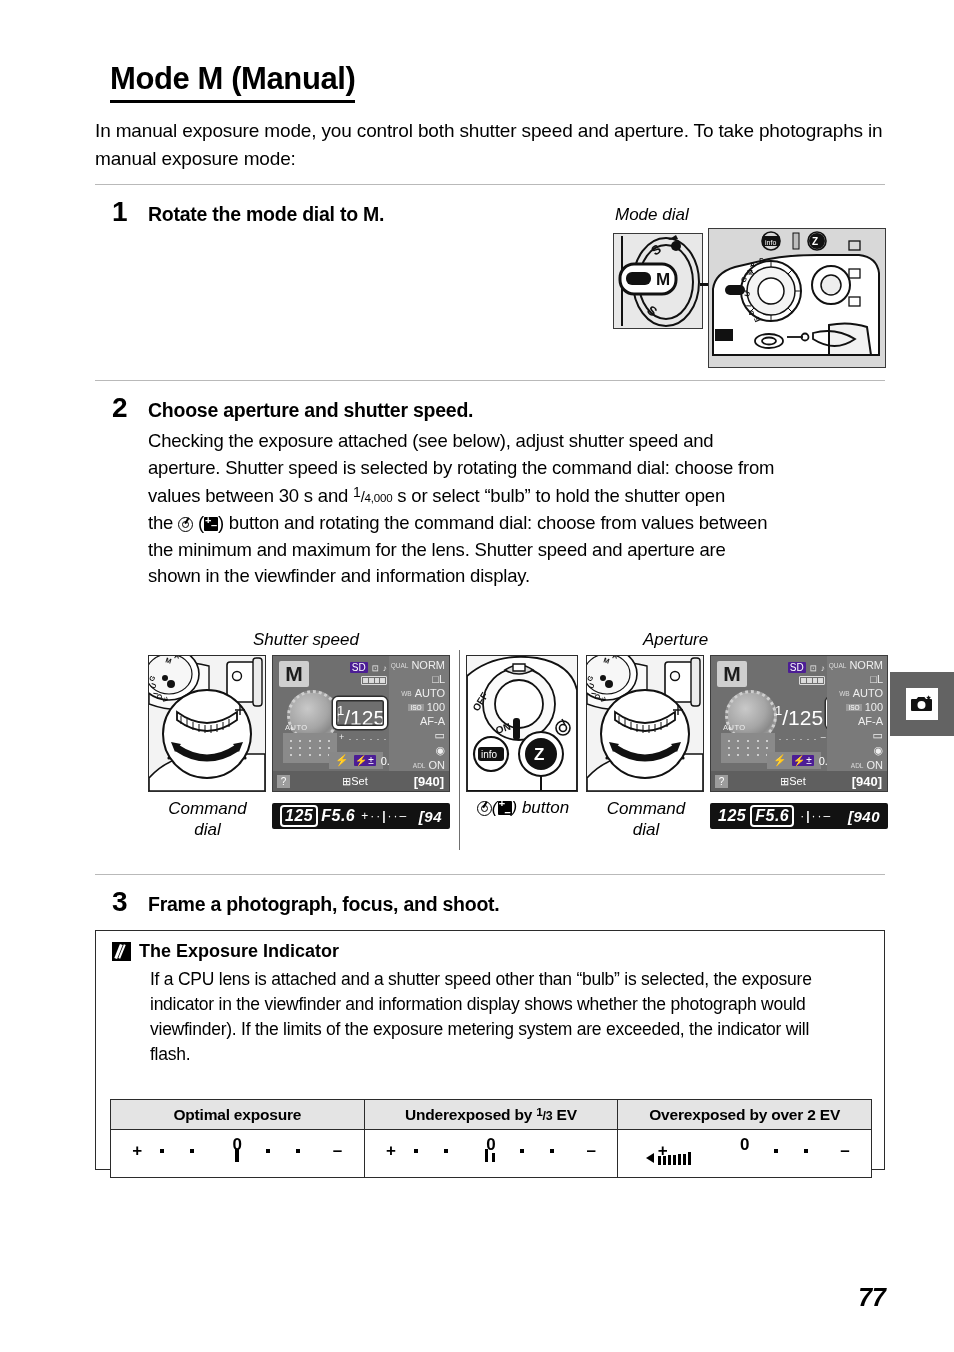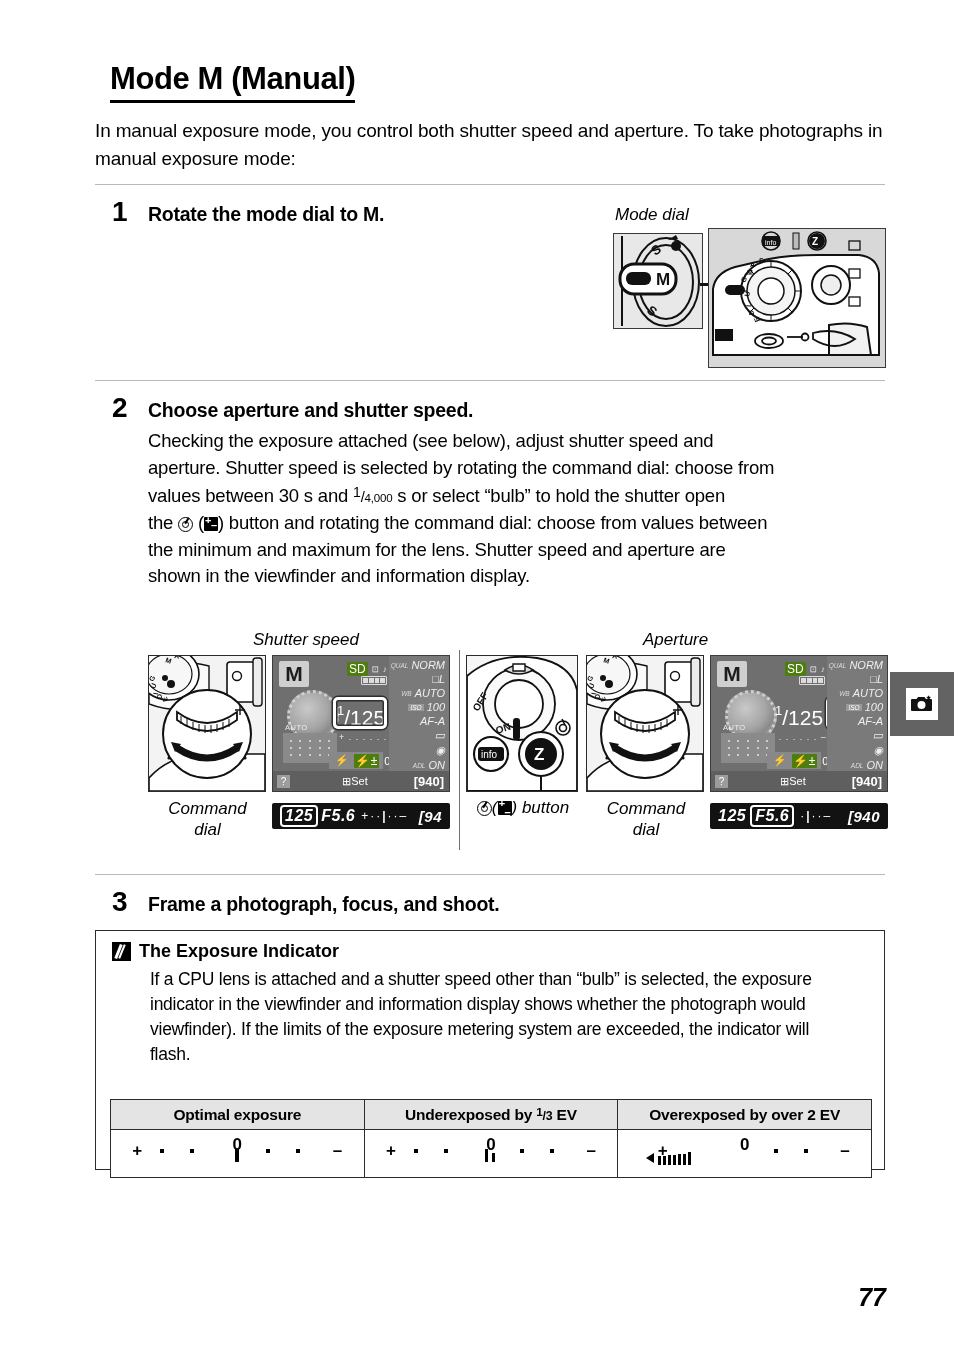--- a/index.html
+++ b/index.html
@@ -122,21 +122,21 @@
   .info-modebox{
     position:absolute; left:6px; top:5px; width:30px; height:26px;
     background:#cfcfcf; color:#1d1d1d; font-weight:bold; font-size:21px;
     display:flex; align-items:center; justify-content:center; border-radius:2px;
   }
   .info-topicons{
     position:absolute; right:62px; top:6px; display:flex; gap:4px;
     align-items:center; font-size:8.5px; color:#e9e9e9;
   }
   .tiny-chip{
-    background:#4d7c0f; color:#fff; padding:0 2px; font-size:12px; border-radius:1px;
+    background:#4c1d95; color:#fff; padding:0 2px; font-size:10px; border-radius:1px;
   }
   .battery{
     position:absolute; right:62px; top:20px; width:26px; height:9px;
     border:1.2px solid #dcdcdc; border-radius:1px; display:flex; gap:1px; padding:1px;
   }
   .battery i{ flex:1; background:#dcdcdc; }
   .info-lens{
     position:absolute; left:14px; top:34px; width:52px; height:52px;
     border-radius:50%;
     background:radial-gradient(circle at 38% 34%, #c9c9c9 0%, #a6a6a6 48%, #8a8a8a 70%, #bdbdbd 100%);
@@ -171,21 +171,21 @@
     position:absolute; left:56px; right:66px; bottom:22px; height:17px;
     background:#888888; display:flex; align-items:center; gap:5px; padding-left:6px;
     font-size:11px; color:#fff;
   }
   .info-rightcol{
     position:absolute; right:0; top:0; bottom:20px; width:60px;
     background:#7a7a7a; padding:3px 4px;
     display:flex; flex-direction:column; gap:2px; align-items:flex-end;
     font-size:11px; color:#efefef;
   }
-  .rc-row{ display:flex; align-items:center; gap:3px; justify-content:flex-end; width:100%;font-style:italic; }
+  .rc-row{ display:flex; align-items:center; gap:3px; justify-content:flex-end; width:100%; }
   .rc-lab{ font-size:6.5px; color:#dcdcdc; }
   .rc-chip{ background:#9a9a9a; color:#fff; font-size:6.5px; padding:0 2px; }
   .info-bottombar{
     position:absolute; left:0; right:0; bottom:0; height:20px;
     background:#5f5f5f; display:flex; align-items:center; color:#fff; font-size:12px;
   }
   .qmark{
     margin-left:4px; background:#9c9c9c; color:#fff; width:13px; height:13px;
     font-size:10px; display:flex; align-items:center; justify-content:center;
   }

